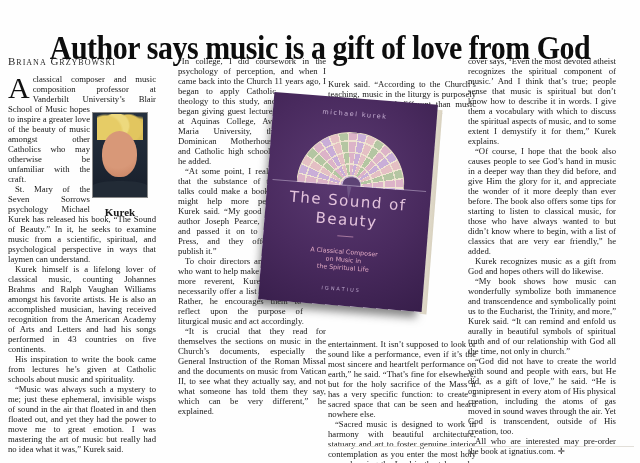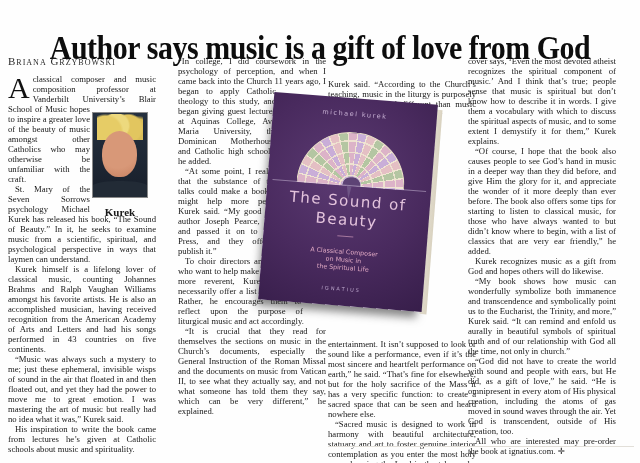--- a/index.html
+++ b/index.html
@@ -97,22 +97,22 @@
 <div class="page">
 
   <h1 class="headline">Author says music is a gift of love from God</h1>
 
   <div class="col" id="col1">
     <div class="byline">Briana Grzybowski</div>
     <div class="spacer sp-photo"></div>
     <p class="first"><span class="dropcap">A</span><span>classical composer and music composition professor at Vanderbilt University’s Blair School of Music hopes to inspire a greater love of the beauty of music amongst other Catholics who may otherwise be unfamiliar with the craft.</span></p>
     <p>St. Mary of the Seven Sorrows psychology Michael Kurek has released his book, “The Sound of Beauty.” In it, he seeks to examine music from a scientific, spiritual, and psychological perspective in ways that laymen can understand.</p>
     <p>Kurek himself is a lifelong lover of classical music, counting Johannes Brahms and Ralph Vaughan Williams amongst his favorite artists. He is also an accomplished musician, having received recognition from the American Academy of Arts and Letters and had his songs performed in 43 countries on five continents.</p>
+    <p>His inspiration to write the book came from lectures he’s given at Catholic schools about music and spirituality.</p>
     <p>“Music was always such a mystery to me; just these ephemeral, invisible wisps of sound in the air that floated in and then floated out, and yet they had the power to move me to great emotion. I was mastering the art of music but really had no idea what it was,” Kurek said.</p>
-    <p>His inspiration to write the book came from lectures he’s given at Catholic schools about music and spirituality.</p>
   </div>
 
   <div class="col" id="col2">
     <div class="spacer sp-book-r"></div>
     <p class="first">“In college, I did coursework in the psychology of perception, and when I came back into the Church 11 years ago, I began to apply Catholic theology to this study, and began giving guest lectures at Aquinas College, Ave Maria University, the Dominican Motherhouse, and Catholic high schools,” he added.</p>
     <p>“At some point, I realized that the substance of these talks could make a book that might help more people,” Kurek said. “My good friend, author Joseph Pearce, read it and passed it on to Ignatius Press, and they offered to publish it.”</p>
     <p>To choir directors and cantors who want to help make the liturgy more reverent, Kurek doesn’t necessarily offer a list of pointers. Rather, he encourages them to reflect upon the purpose of liturgical music and act accordingly.</p>
     <p>“It is crucial that they read for themselves the sections on music in the Church’s documents, especially the General Instruction of the Roman Missal and the documents on music from Vatican II, to see what they actually say, and not what someone has told them they say, which can be very different,” he explained.</p>
   </div>
 

